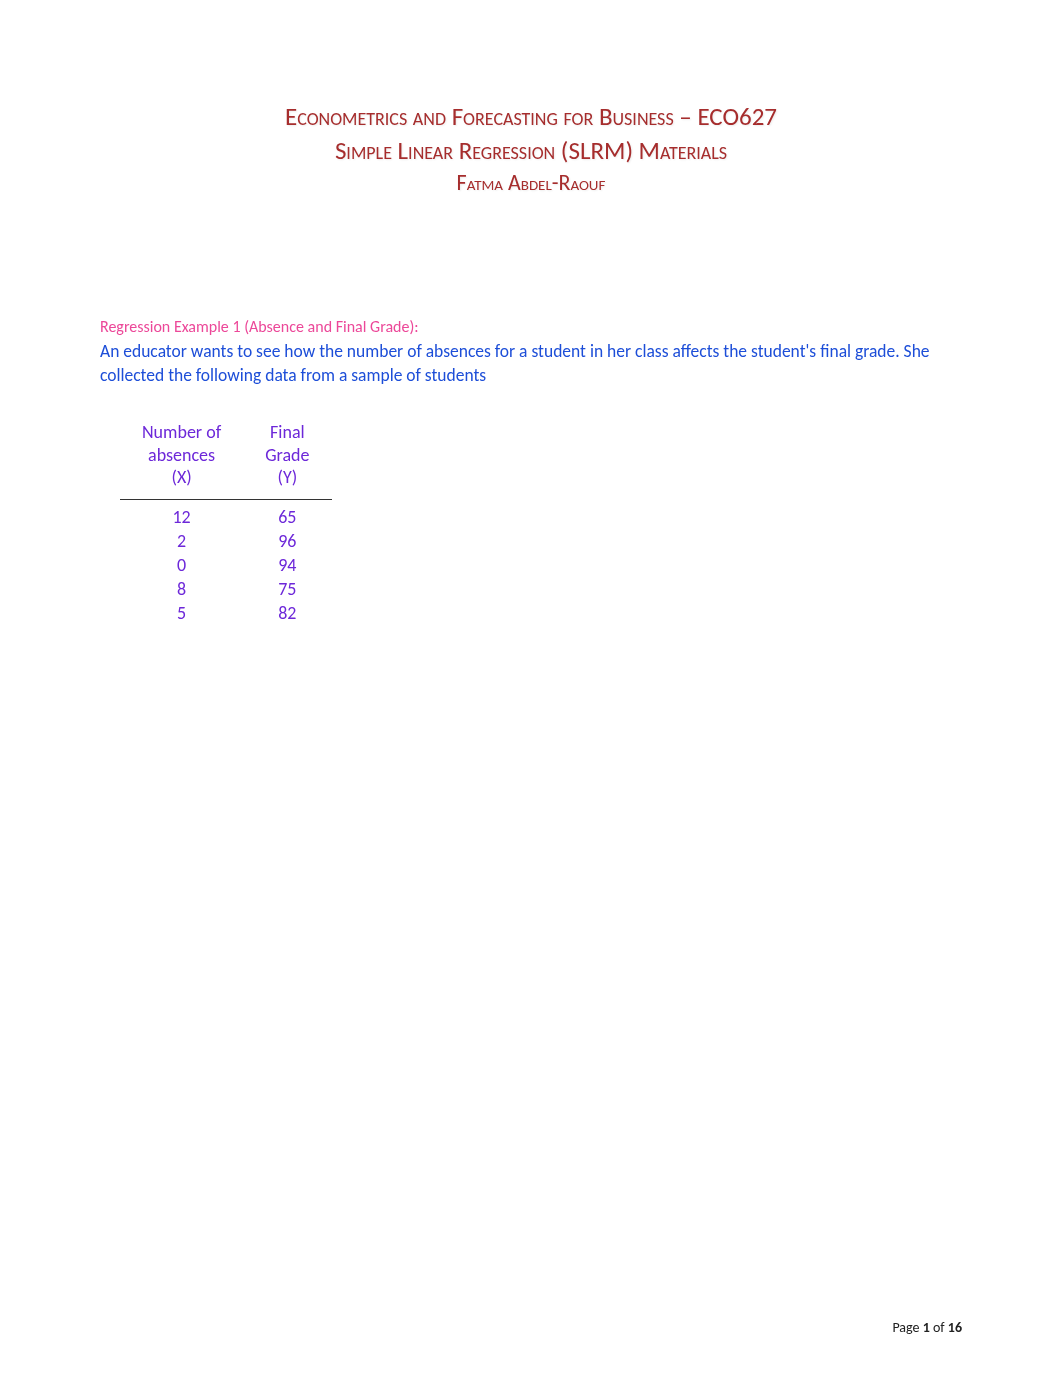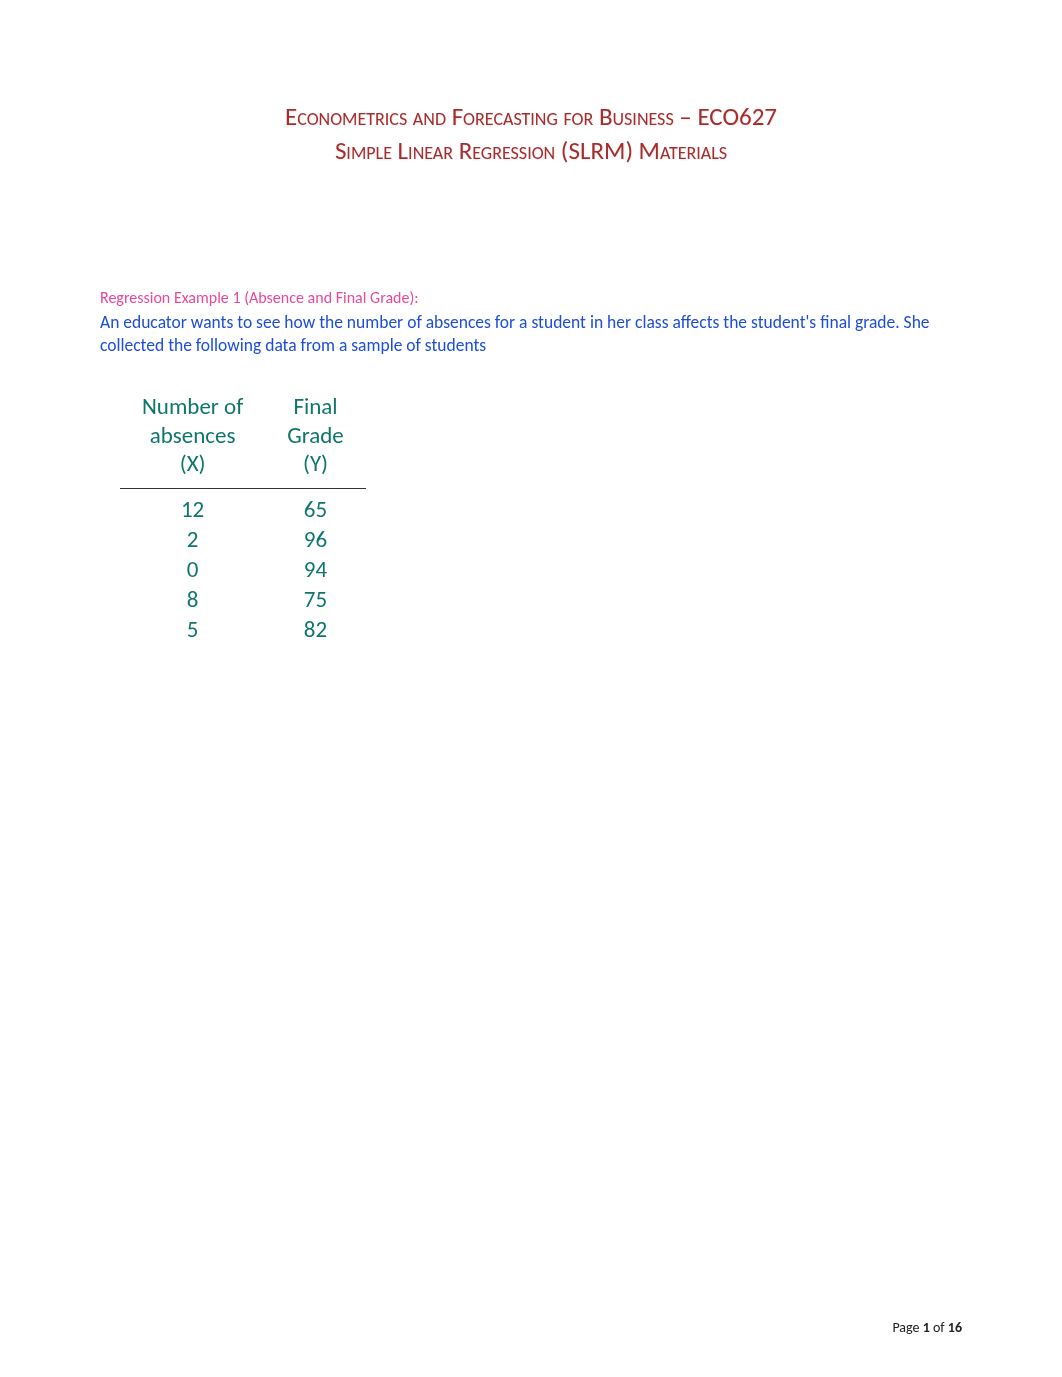--- a/index.html
+++ b/index.html
@@ -49,23 +49,23 @@
       line-height: 1.35;
       margin-bottom: 28px;
     }
     .data-table {
       border-collapse: collapse;
       margin-left: 20px;
     }
     .data-table th,
     .data-table td {
       text-align: center;
-      font-size: 23px;
+      font-size: 18px;
       font-weight: normal;
-      color: #0f766e;
+      color: #6d28d9;
       padding: 1px 22px;
     }
     .data-table thead th {
       border-bottom: 1.5px solid #333;
       padding-bottom: 4px;
       padding-top: 6px;
     }
     .data-table thead tr:first-child th {
       padding-bottom: 0;
       border-bottom: none;
@@ -86,20 +86,21 @@
     .footer .bold {
       font-weight: bold;
     }
   </style>
 </head>
 <body>
 
 <div class="title-block">
   <div class="title-line l1">Econometrics and Forecasting for Business – ECO627</div>
   <div class="title-line l2">Simple Linear Regression (SLRM) Materials</div>
+  <div class="title-line l4">Fatma Abdel-Raouf</div>
 </div>
 
 <div class="example-heading">Regression Example 1 (Absence and Final Grade):</div>
 <div class="body-text">An educator wants to see how the number of absences for a student in her class affects the student's final grade. She collected the following data from a sample of students</div>
 
 <table class="data-table">
   <thead>
     <tr>
       <th class="th-stack">
         <div>Number of</div>

